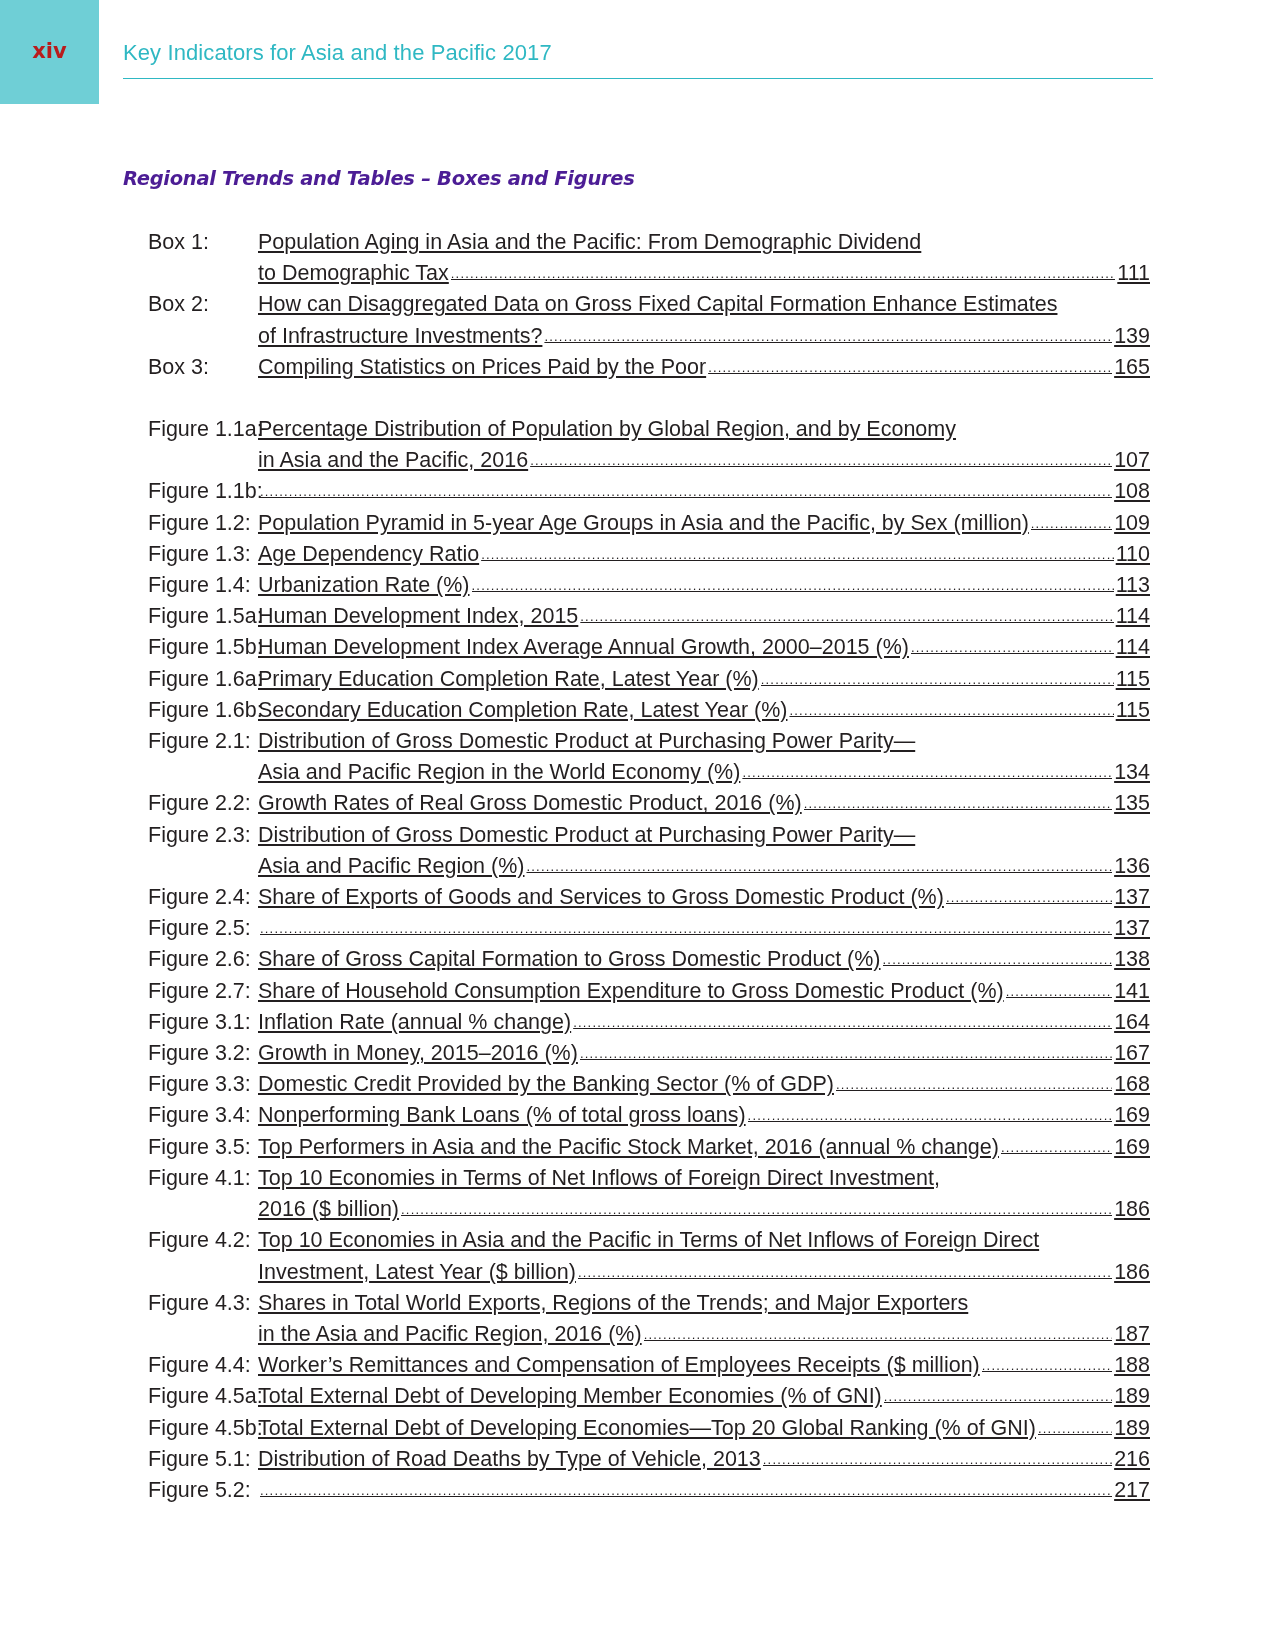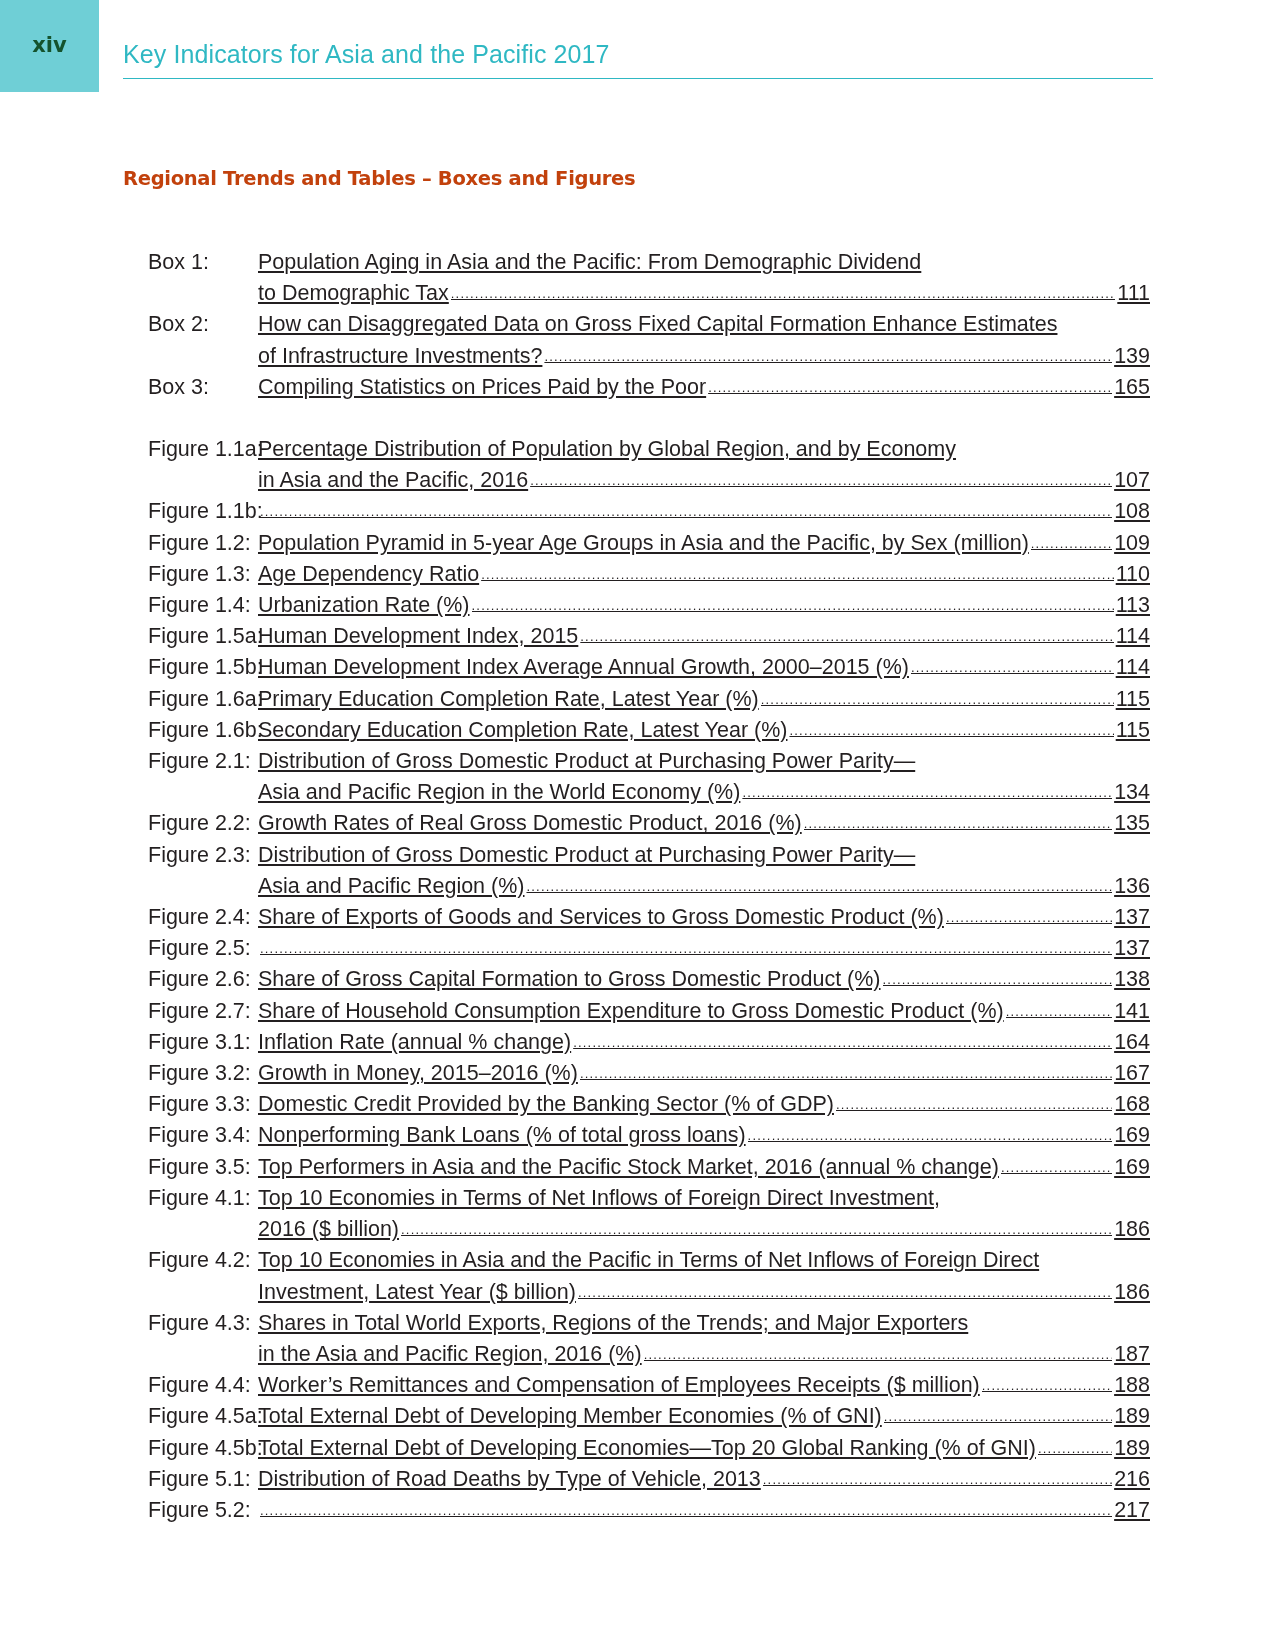--- a/index.html
+++ b/index.html
@@ -2,44 +2,44 @@
 <html><head>
 <meta charset="utf-8">
 <style>
   html, body { margin: 0; padding: 0; background: #ffffff; }
   body {
     width: 1275px; height: 1650px; position: relative; overflow: hidden;
     font-family: "Liberation Sans", "DejaVu Sans", sans-serif;
     color: #231f20;
   }
   .page-tab {
-    position: absolute; left: 0; top: 0; width: 99px; height: 92px;
-    background: #6fcfd6; color: #14532d;
+    position: absolute; left: 0; top: 0; width: 99px; height: 104px;
+    background: #6fcfd6; color: #b91c1c;
     font-family: "DejaVu Sans", sans-serif; font-weight: bold; font-size: 21px;
     display: flex; align-items: center; justify-content: center;
     padding-top: 0; box-sizing: border-box;
   }
   .page-tab span { position: relative; top: -1px; }
   .running-title {
     position: absolute; left: 123px; top: 40px;
-    color: #2fb8c3; font-size: 25px; font-family: "Liberation Sans", sans-serif;
+    color: #2fb8c3; font-size: 22px; font-family: "Liberation Sans", sans-serif;
     letter-spacing: 0.1px;
   }
   .header-rule {
     position: absolute; left: 123px; top: 78px; width: 1030px; height: 0;
     border-top: 1.5px solid #2fb8c3;
   }
   .section-heading {
     position: absolute; left: 123px; top: 167px;
     font-family: "DejaVu Sans", sans-serif; font-weight: bold; font-size: 19.5px;
-    color: #c2410c; letter-spacing: -0.3px;
+    color: #4c1d95; letter-spacing: -0.3px; font-style: italic;
   }
   .toc {
     position: absolute; left: 148px; top: 227px; width: 1002px;
-    font-size: 21.5px; line-height: 31.2px; margin-top: 20px;
+    font-size: 21.5px; line-height: 31.2px;
   }
   .entry { display: flex; }
   .entry .lab { width: 110px; flex: 0 0 110px; white-space: nowrap; }
   .entry .body { flex: 1 1 auto; min-width: 0; }
   .line { display: flex; align-items: flex-end; white-space: nowrap; text-decoration: underline; }
   .line .txt { flex: 0 0 auto; }
   .line .dots {
     flex: 1 1 auto; overflow: hidden; white-space: nowrap; margin: 0 2px;
     letter-spacing: 1.2px; font-size: 13px; position: relative; top: 0px;
   }

